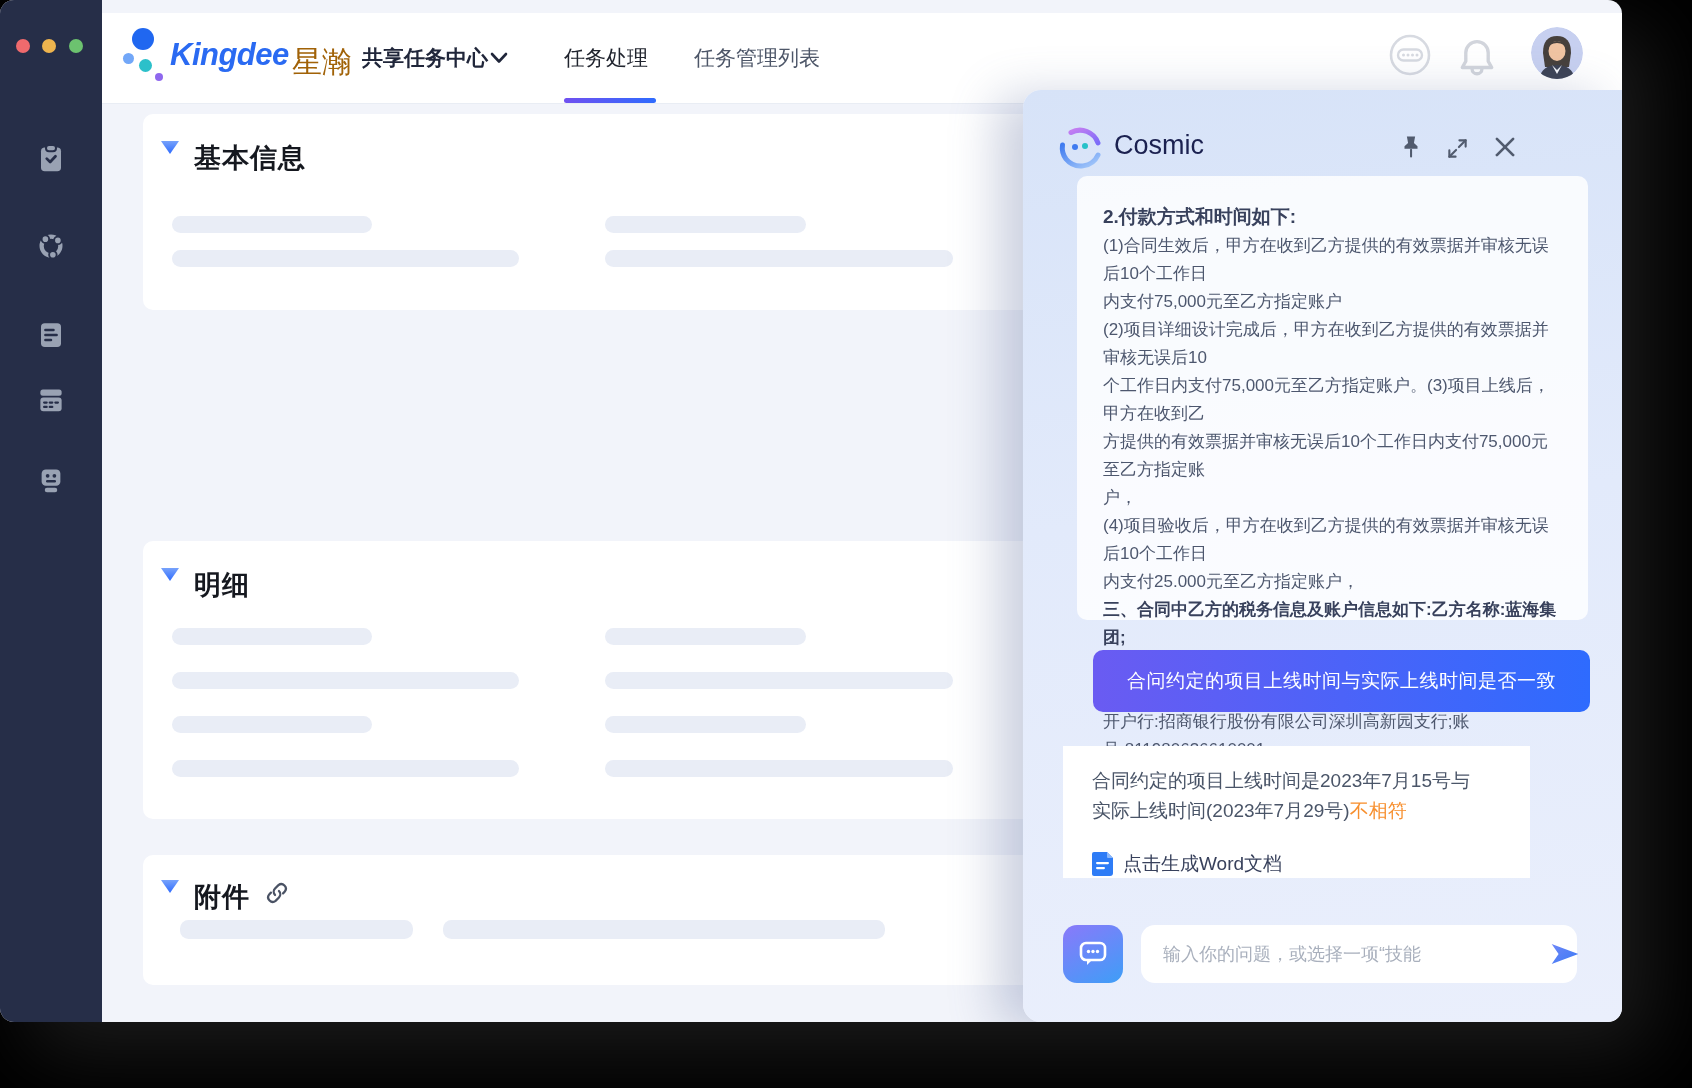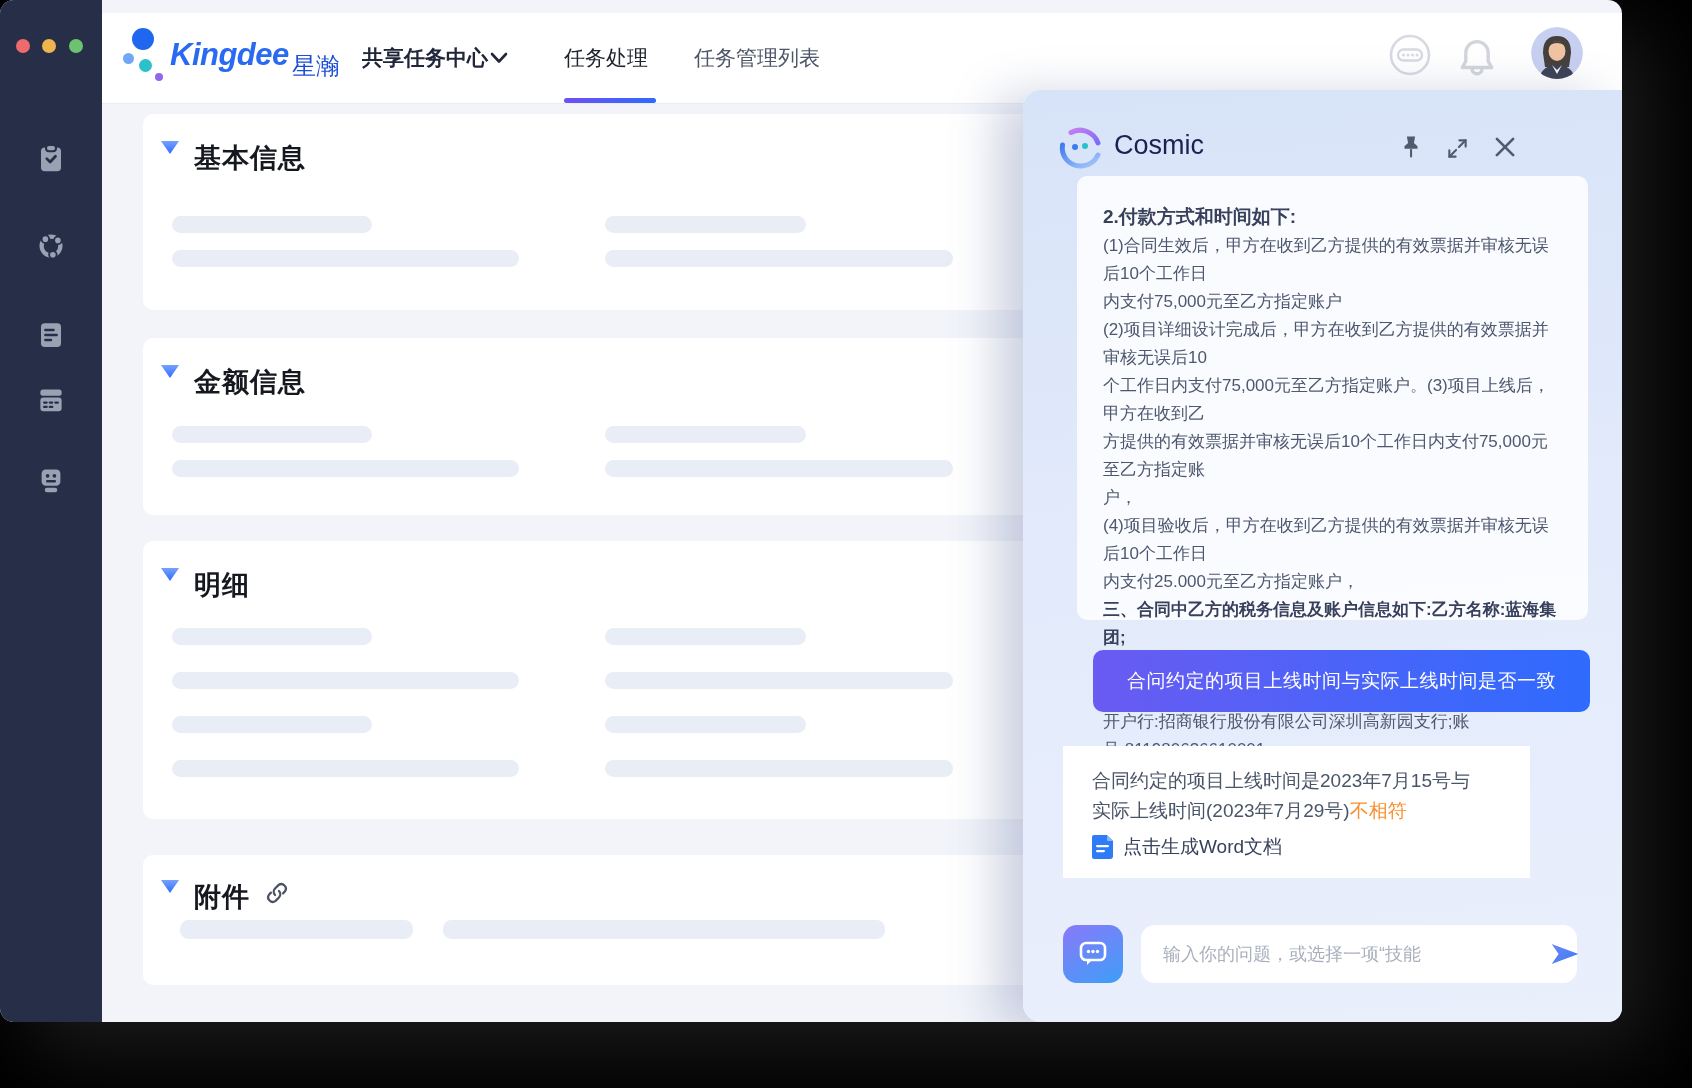--- a/index.html
+++ b/index.html
@@ -21,21 +21,21 @@
   .t-green{left:69px;background:#6cc26f;}
   .side-ico{position:absolute;left:36px;width:30px;height:30px;}
   
   .header{position:absolute;left:102px;top:0;width:1520px;height:90px;background:#fff;border-bottom:1px solid #e9edf4;margin-top:13px;}
   .logo-dot{position:absolute;border-radius:50%;}
   .ld-big{left:30px;top:15px;width:22px;height:22px;background:#2067f0;}
   .ld-small{left:21px;top:40px;width:11px;height:11px;background:#72a7f8;}
   .ld-teal{left:37px;top:46px;width:13px;height:13px;background:#2cc0ca;}
   .ld-purple{left:53px;top:60px;width:8px;height:8px;background:#8f68ee;}
   .brand-name{position:absolute;left:68px;top:24px;font-size:31px;font-weight:bold;font-style:italic;color:#2a6af2;letter-spacing:-.5px;}
-  .brand-suffix{position:absolute;left:190px;top:37px;font-size:24px;color:#1d4ed8;}
+  .brand-suffix{position:absolute;left:190px;top:29px;font-size:30px;color:#a16207;}
   .nav-item{position:absolute;top:0;height:89px;display:flex;align-items:center;font-size:21px;cursor:pointer;}
   .nav-module{left:260px;font-weight:bold;color:#20263a;gap:2px;}
   .nav-tab-active{left:462px;color:#20242e;}
   .nav-tab{left:592px;color:#4d5668;}
   .tab-underline{position:absolute;left:462px;bottom:0;width:92px;height:5px;border-radius:3px;background:linear-gradient(90deg,#7050f0,#2e6bfe);}
   .hdr-ico{position:absolute;top:21px;width:42px;height:42px;}
   .ico-shortcut{left:1287px;}
   .ico-bell{left:1354px;top:23px;}
   .avatar{position:absolute;left:1429px;top:14px;width:52px;height:52px;border-radius:50%;overflow:hidden;}
   
@@ -64,21 +64,21 @@
     position:absolute;left:70px;top:560px;width:497px;height:62px;border-radius:10px;
     background:linear-gradient(90deg,#6a5bf2,#2e6bfe);color:#fff;font-size:19px;
     display:flex;align-items:center;justify-content:center;cursor:pointer;letter-spacing:.5px;
   }
   .answer-card{
     position:absolute;left:40px;top:656px;width:467px;height:132px;border-radius:0;
     background:#fff;padding:20px 0 0 29px;box-sizing:border-box;
   }
   .answer-line{font-size:19px;line-height:30px;color:#4a5568;}
   .hl-orange{color:#f78f2e;}
-  .answer-action{display:flex;align-items:center;gap:10px;margin-top:8px;cursor:pointer;}
+  .answer-action{display:flex;align-items:center;gap:10px;margin-top:25px;cursor:pointer;}
   .answer-action-label{font-size:19px;color:#38415c;}
   .skill-btn{
     position:absolute;left:40px;top:835px;width:60px;height:58px;border-radius:14px;
     background:linear-gradient(150deg,#8a79fa,#3e9ef7);display:flex;align-items:center;justify-content:center;cursor:pointer;
   }
   .chat-input{
     position:absolute;left:118px;top:835px;width:436px;height:58px;border-radius:14px;background:#fff;border:none;
     box-sizing:border-box;padding:0 58px 0 22px;font-size:18px;color:#333;outline:none;
     font-family:"Liberation Sans","DejaVu Sans",sans-serif;
   }
@@ -190,32 +190,20 @@
         <polygon points="1,1 19,1 10,14" fill="url(#g1)"></polygon>
       </svg>
       <span class="card-title">基本信息</span>
     </div>
     <div class="bar" style="left:29px;top:102px;width:200px;"></div>
     <div class="bar" style="left:462px;top:102px;width:201px;"></div>
     <div class="bar" style="left:29px;top:136px;width:347px;"></div>
     <div class="bar" style="left:462px;top:136px;width:348px;"></div>
   </div>
 
-  <div class="card" style="top:338px;height:177px;">
-    <div class="card-head" style="top:26px;">
-      <svg class="tri" viewBox="0 0 20 15">
-        <polygon points="1,1 19,1 10,14" fill="url(#g1)"></polygon>
-      </svg>
-      <span class="card-title">金额信息</span>
-    </div>
-    <div class="bar" style="left:29px;top:88px;width:200px;"></div>
-    <div class="bar" style="left:462px;top:88px;width:201px;"></div>
-    <div class="bar" style="left:29px;top:122px;width:347px;"></div>
-    <div class="bar" style="left:462px;top:122px;width:348px;"></div>
-  </div>
 
   <div class="card" style="top:541px;height:278px;">
     <div class="card-head" style="top:26px;">
       <svg class="tri" viewBox="0 0 20 15">
         <polygon points="1,1 19,1 10,14" fill="url(#g1)"></polygon>
       </svg>
       <span class="card-title">明细</span>
     </div>
     <div class="bar" style="left:29px;top:87px;width:200px;"></div>
     <div class="bar" style="left:462px;top:87px;width:201px;"></div>

